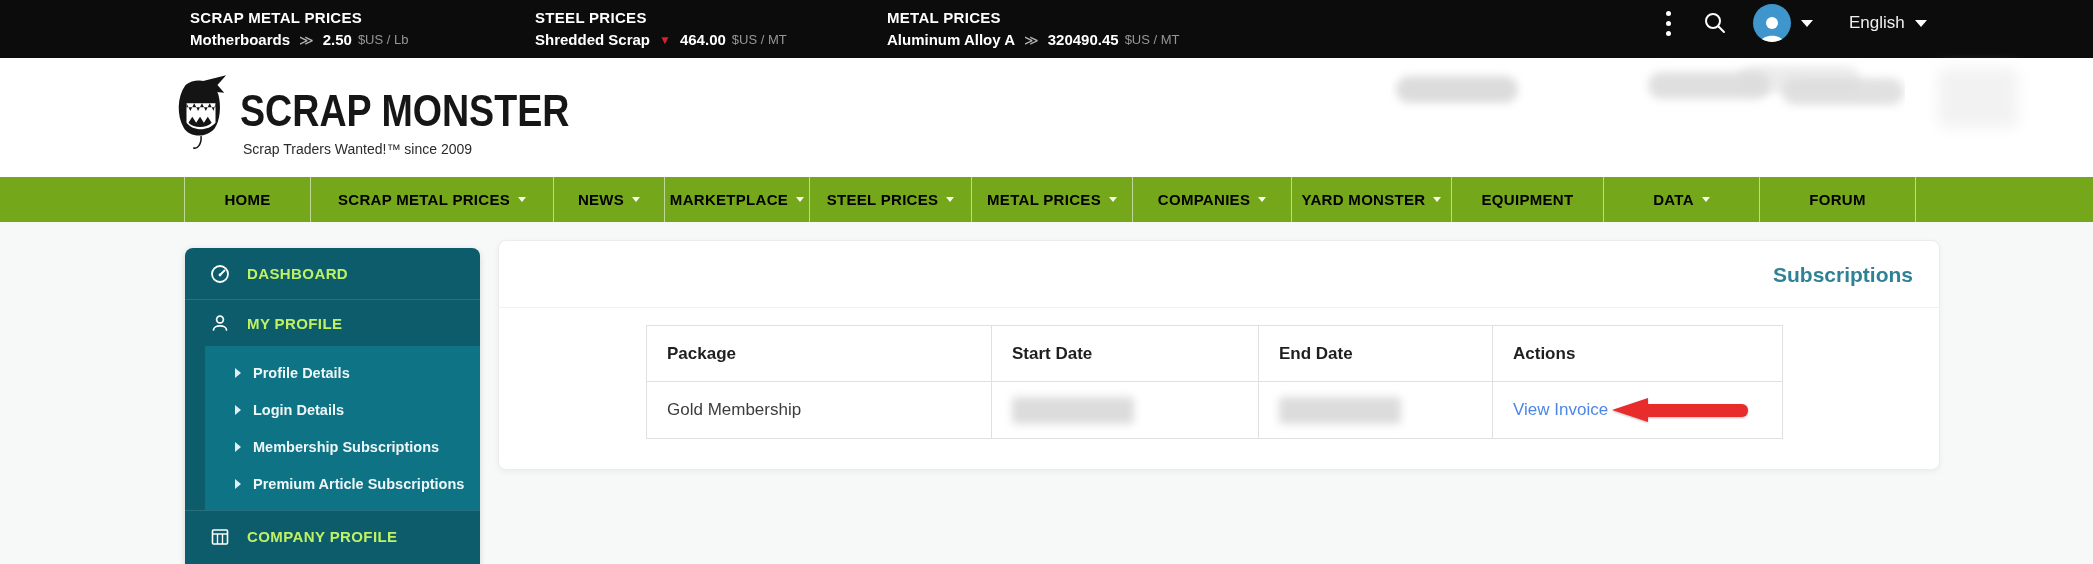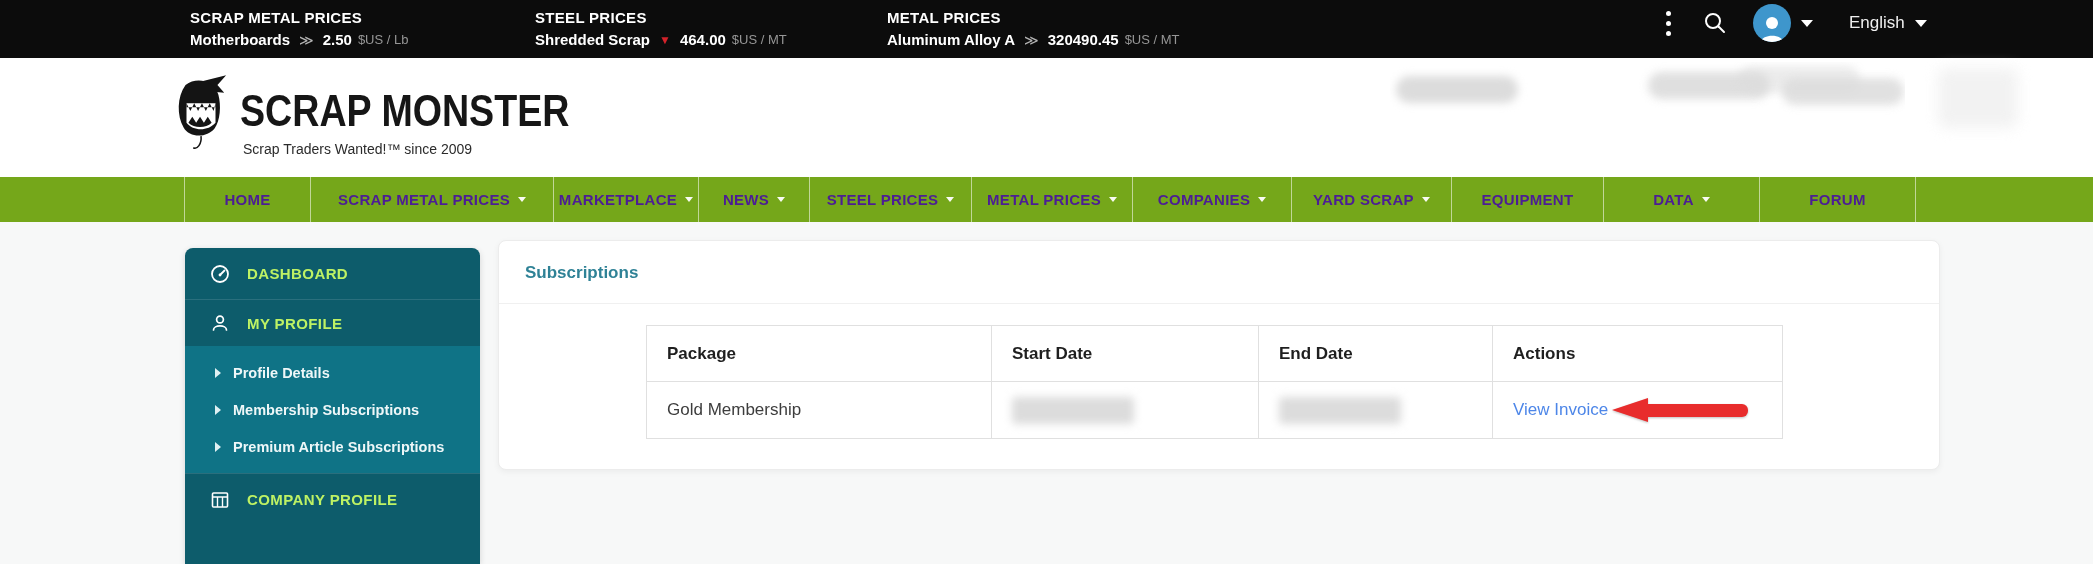--- a/index.html
+++ b/index.html
@@ -34,47 +34,47 @@
   .b1 { left:6px; top:14px; width:265px; height:52px; background:linear-gradient(90deg,#4a45ad,#6a5fc4); filter:blur(10px); }
   .b2 { left:258px; top:10px; width:145px; height:58px; background:#e8356d; filter:blur(13px); opacity:.9; }
   .b3 { left:348px; top:4px; width:62px; height:30px; background:#3f8f7a; filter:blur(12px); opacity:.55; }
   .b4 { left:392px; top:16px; width:112px; height:48px; background:#d9d9d9; filter:blur(10px); opacity:.85; }
   .ad-ghost { position:absolute; left:1938px; top:10px; width:80px; height:60px; background:#ededed; filter:blur(7px); opacity:.7; border-radius:8px; }
 
   
   .nav { position:absolute; left:0; top:177px; width:2093px; height:45px; background:#75a71a; display:flex; }
   .nav-spacer { width:185px; border-right:1px solid rgba(255,255,255,.55); }
   .nav-item { display:flex; align-items:center; justify-content:center;
-    border-right:1px solid rgba(255,255,255,.55); color:#4c1d95; font-size:15px; font-weight:bold;
+    border-right:1px solid rgba(255,255,255,.55); color:#000000; font-size:15px; font-weight:bold;
     letter-spacing:.3px; cursor:pointer; white-space:nowrap; }
   .nav-item.dd::after { content:""; width:0; height:0; border-left:4px solid transparent;
     border-right:4px solid transparent; border-top:5px solid rgba(255,255,255,.95); margin-left:8px; }
   .nav-fill { flex:1; }
 
   
   .content { position:absolute; left:0; top:222px; width:2093px; height:342px; background:#f7f8f8; }
 
   
   .sidebar { position:absolute; left:185px; top:26px; width:295px; height:calc(100% - 26px);
     background:#0d5c6b; border-radius:8px 8px 0 0; box-shadow:0 2px 6px rgba(0,0,0,.15); overflow:hidden; }
   .side-item { height:52px; display:flex; align-items:center; padding-left:24px; color:#bef264;
     font-size:15px; font-weight:bold; letter-spacing:.4px; cursor:pointer; border-bottom:1px solid rgba(255,255,255,.12); }
   .side-item .sicon { width:22px; display:flex; justify-content:center; margin-right:16px; }
   .side-item.compact { height:46px; border-bottom:none;align-items:center; }
-  .submenu { background:#0f7386; padding:8px 0; }
+  .submenu { background:#0f7386; padding:8px 0;margin-left:20px; }
   .sub-item { height:37px; display:flex; align-items:center; padding-left:30px; color:#eef7f8;
     font-size:14.5px; font-weight:bold; cursor:pointer; }
   .tri { width:0; height:0; border-top:5px solid transparent; border-bottom:5px solid transparent;
     border-left:6px solid #dff0f3; margin-right:12px; }
   .side-item.bottom { border-top:1px solid rgba(255,255,255,.12); border-bottom:none; }
 
   
   .card { position:absolute; left:498px; top:18px; width:1442px; height:230px; background:#fff;
     border:1px solid #ececec; border-radius:8px; box-shadow:0 2px 6px rgba(0,0,0,.05); }
-  .card-title { color:#2f8296; font-size:17px; font-weight:bold; padding:22px 26px 20px 26px; }
+  .card-title { color:#2f8296; font-size:21px; font-weight:bold; padding:22px 26px 20px 26px;text-align:right; }
   .card-divider { height:1px; background:#f0f0f0; }
   .tbl { position:absolute; left:147px; top:84px; display:grid;
     grid-template-columns:344px 267px 234px 290px; border:1px solid #e0e0e0; background:#fff; }
   .tbl > div { height:56px; display:flex; align-items:center; padding:0 20px; font-size:17px; border-left:1px solid #e0e0e0; }
   .tbl > div:nth-child(4n+1) { border-left:none; }
   .th { font-weight:bold; color:#1f1f1f; border-bottom:1px solid #e0e0e0; }
   .td { color:#3d3d3d; }
   .blob { width:122px; height:27px; border-radius:4px; background:#dcdcdc; filter:blur(4px); }
   .link { color:#4d86e8; cursor:pointer; white-space:nowrap; }
   .red-arrow { display:flex; align-items:center; margin-left:4px; filter:drop-shadow(0 1px 1px rgba(0,0,0,.25)); }
@@ -165,26 +165,26 @@
       <div class="blob b3"></div>
       <div class="blob b4"></div>
   </div>
   <div class="ad-ghost"></div>
 </div>
 
 <div class="nav">
   <div class="nav-spacer"></div>
   <div class="nav-item" style="width:126px">HOME</div>
   <div class="nav-item dd" style="width:243px">SCRAP METAL PRICES</div>
+  <div class="nav-item dd" style="width:111px">NEWS</div>
   <div class="nav-item dd" style="width:145px">MARKETPLACE</div>
-  <div class="nav-item dd" style="width:111px">NEWS</div>
   <div class="nav-item dd" style="width:162px">STEEL PRICES</div>
   <div class="nav-item dd" style="width:161px">METAL PRICES</div>
   <div class="nav-item dd" style="width:159px">COMPANIES</div>
-  <div class="nav-item dd" style="width:160px">YARD SCRAP</div>
+  <div class="nav-item dd" style="width:160px">YARD MONSTER</div>
   <div class="nav-item" style="width:152px">EQUIPMENT</div>
   <div class="nav-item dd" style="width:156px">DATA</div>
   <div class="nav-item" style="width:156px">FORUM</div>
   <div class="nav-fill"></div>
 </div>
 
 <div class="content">
 
   <div class="sidebar">
     <div class="side-item">
@@ -206,20 +206,24 @@
       </span>
       <span>MY PROFILE</span>
     </div>
     <div class="submenu">
       <div class="sub-item">
         <span class="tri"></span>
         <span>Profile Details</span>
       </div>
       <div class="sub-item">
         <span class="tri"></span>
+        <span>Login Details</span>
+      </div>
+      <div class="sub-item">
+        <span class="tri"></span>
         <span>Membership Subscriptions</span>
       </div>
       <div class="sub-item">
         <span class="tri"></span>
         <span>Premium Article Subscriptions</span>
       </div>
     </div>
     <div class="side-item bottom">
       <span class="sicon">
         <svg width="20" height="20" viewBox="0 0 20 20">

